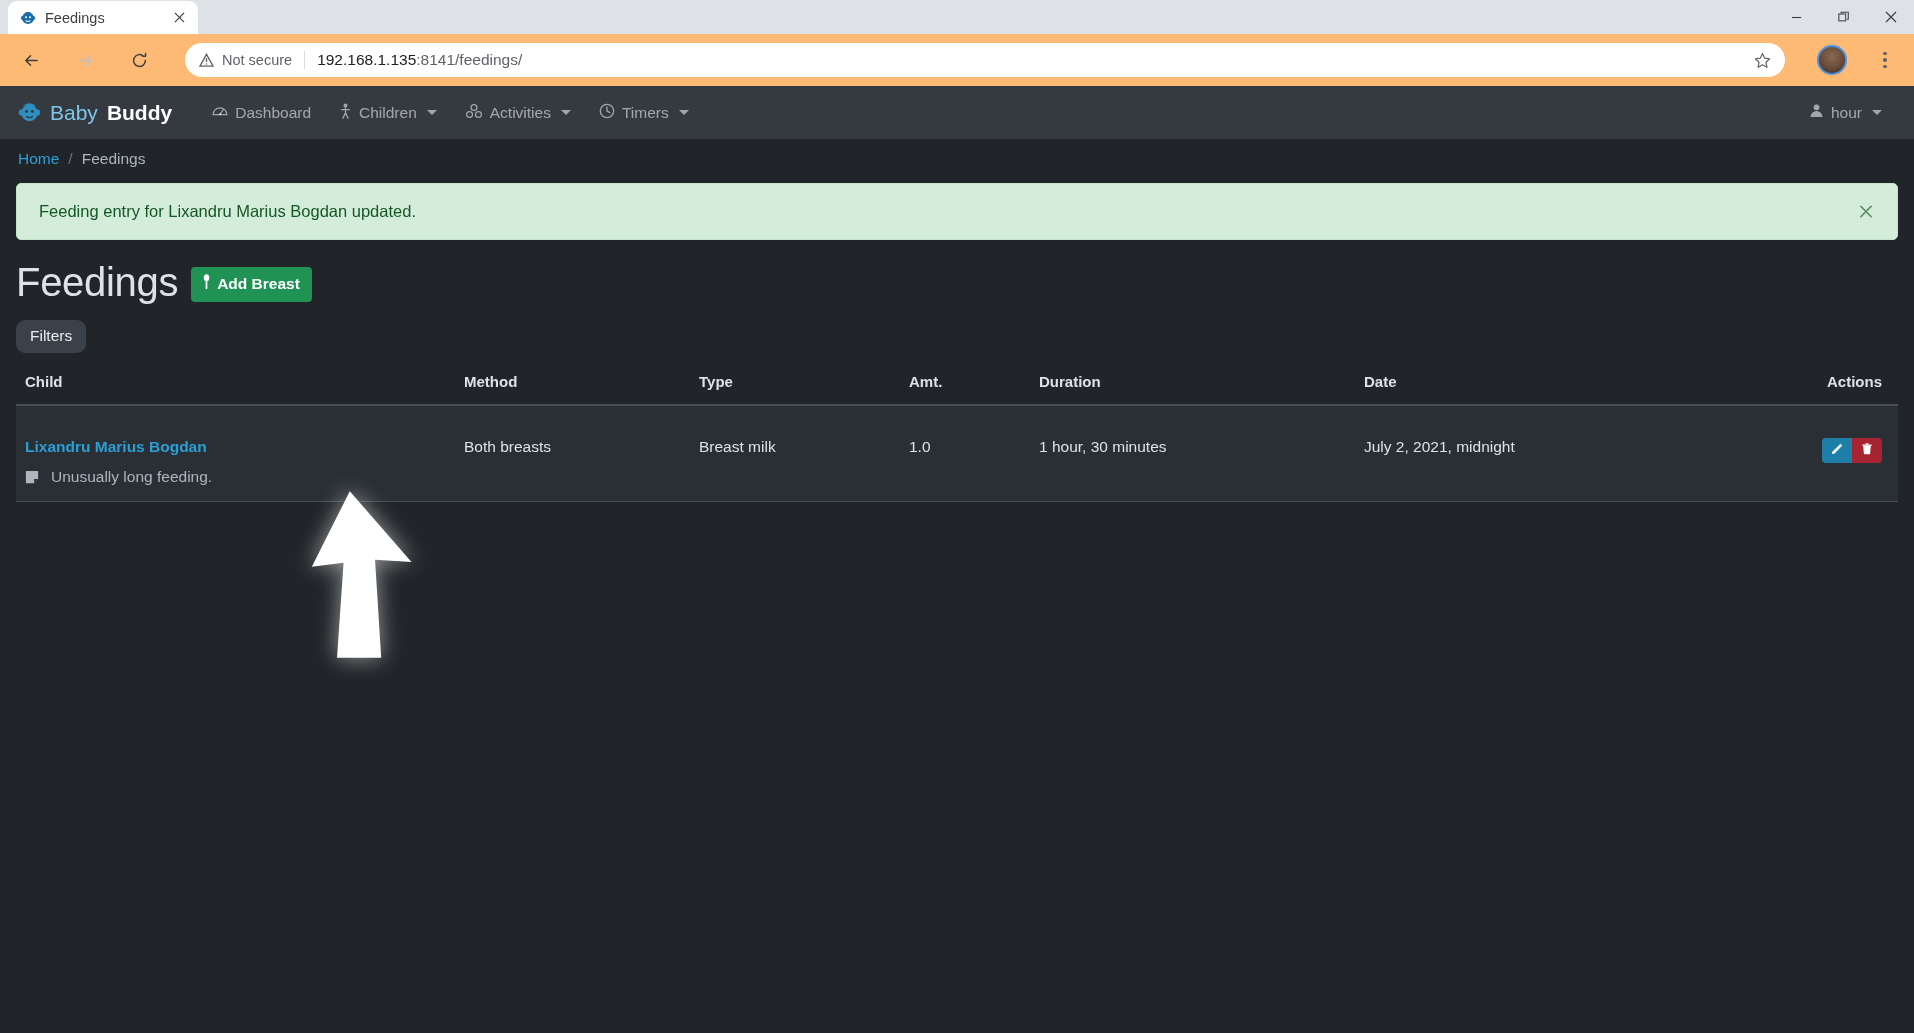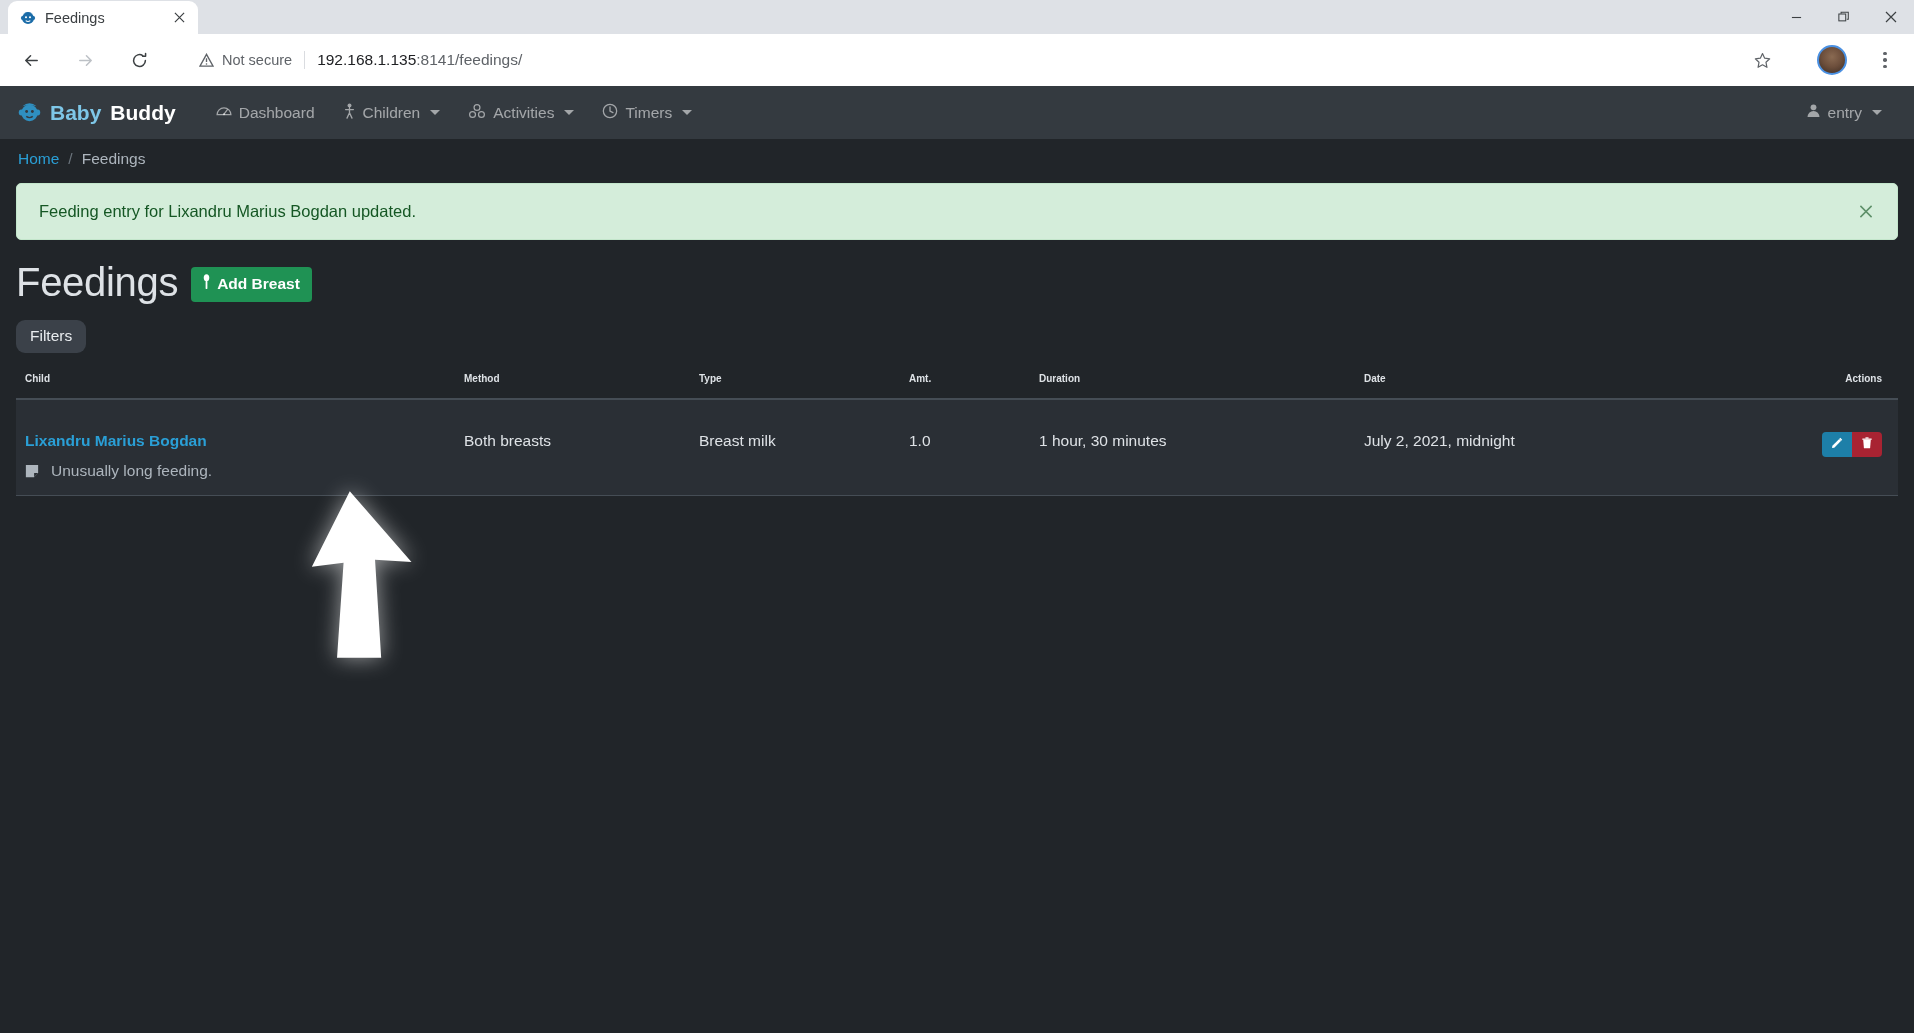--- a/index.html
+++ b/index.html
@@ -38,21 +38,21 @@
     position: absolute; right: 0; top: 0; height: 34px;
     display: flex; align-items: center;
   }
   .win-btn {
     width: 47px; height: 34px; display: flex;
     align-items: center; justify-content: center;
     color: #3c4043;
   }
 
   .toolbar {
-    height: 52px; background: #ffffff;
+    height: 52px; background: #fdba74;
     display: flex; align-items: center; padding: 4px 14px;
     gap: 20px;
   }
   .nav-btn {
     width: 34px; height: 34px; border-radius: 50%;
     display: flex; align-items: center; justify-content: center;
     color: #3c4043; flex: none; cursor: pointer;
   }
   .nav-btn.disabled { color: #bdc1c6; }
   .omnibox {
@@ -87,21 +87,21 @@
   .navbar {
     height: 53px; background: #343a40;
     display: flex; align-items: center;
     padding: 0 18px;
   }
   .brand {
     display: flex; align-items: center; gap: 9px;
     font-size: 21px; margin-right: 26px;
     white-space: nowrap;
   }
-  .brand-baby { color: #7ec7e8; font-weight: 700; text-align: center; }
+  .brand-baby { color: #7ec7e8; font-weight: 400; text-align: center; }
   .brand-buddy { color: #ffffff; font-weight: 700; }
   .brand-logo { width: 23px; height: 23px; flex: none; }
 
   .nav-links { display: flex; align-items: center; gap: 0; }
   .nav-item {
     display: flex; align-items: center; gap: 7px;
     color: rgba(255,255,255,0.55);
     font-size: 15.5px; padding: 6px 14px;
     white-space: nowrap; cursor: pointer;
   }
@@ -166,21 +166,21 @@
     border: none; border-radius: 9px;
     font-size: 15.5px; padding: 7px 14px 8px;
     cursor: pointer;
   }
 
   table.data {
     width: 100%; border-collapse: collapse;
     margin-top: 20px; table-layout: fixed;
   }
   table.data thead th {
-    text-align: left; font-size: 10px; font-weight: 700;
+    text-align: left; font-size: 15px; font-weight: 700;
     color: #dee2e6; padding: 0 8px 14px 8px;
     border-bottom: 2px solid #454d55;
   }
   table.data thead th:first-child { padding-left: 9px; }
   table.data thead th:last-child { text-align: right; padding-right: 16px; }
   table.data tbody tr { background: #2a2f35; }
   table.data tbody td {
     font-size: 15.5px; color: #dee2e6;
     padding: 32px 8px 15px 8px;
     vertical-align: top;
@@ -371,21 +371,21 @@
     </div>
 
     <div class="nav-right">
       <div class="nav-item">
         <span>
           <svg viewBox="0 0 16 16" width="15" height="15">
             <circle cx="8" cy="4.6" r="3.1" fill="rgba(255,255,255,0.55)"></circle>
             <path d="M1.6 15 A6.4 6.4 0 0 1 14.4 15 Z" fill="rgba(255,255,255,0.55)"></path>
           </svg>
         </span>
-        <span>entry</span>
+        <span>hour</span>
         <span class="caret"></span>
       </div>
     </div>
   </div>
 
   <div class="breadcrumb-bar">
     <span class="bc-home">Home</span>
     <span class="bc-sep">/</span>
     <span class="bc-cur">Feedings</span>
   </div>

